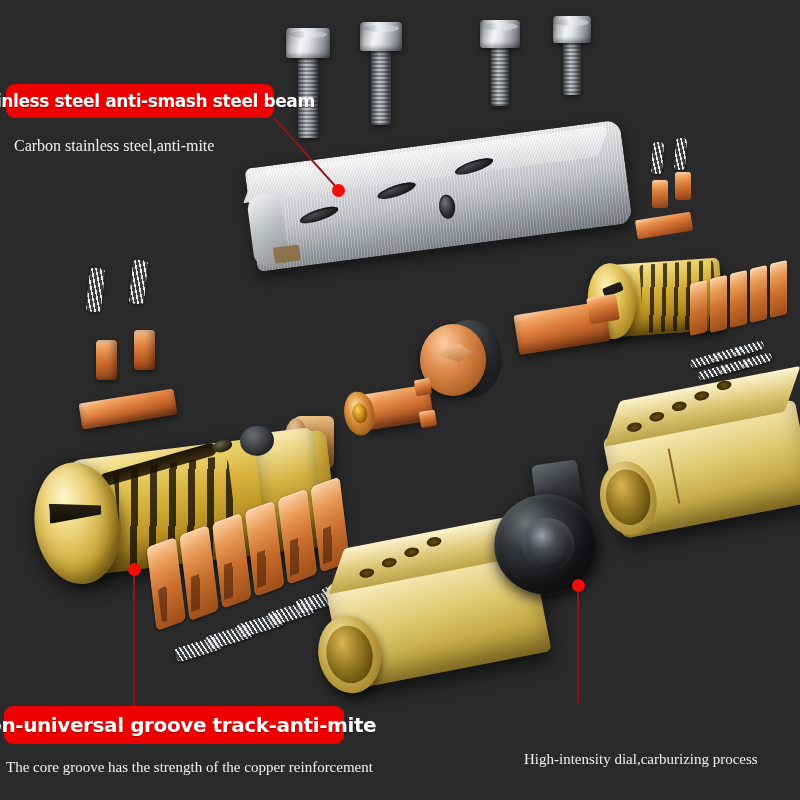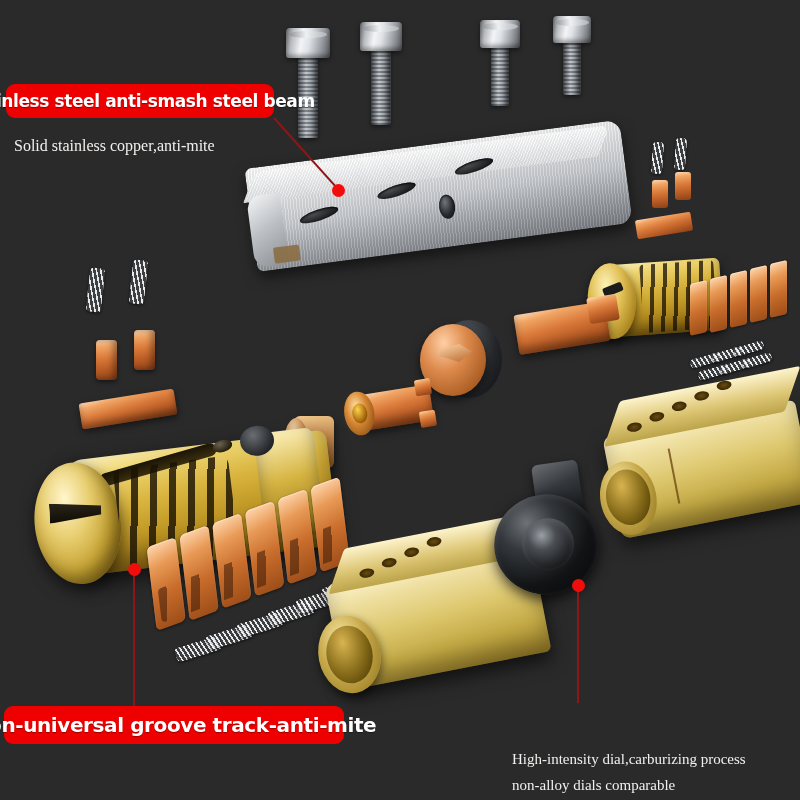--- a/index.html
+++ b/index.html
@@ -360,23 +360,25 @@
   <div class="dot" style="left:332px;top:184px;"></div>
 
   <div class="leader" style="left:133px;top:569px;width:2px;height:140px;"></div>
   <div class="dot" style="left:128px;top:563px;"></div>
 
   <div class="leader" style="left:577px;top:585px;width:2px;height:118px;"></div>
   <div class="dot" style="left:572px;top:579px;"></div>
 
   <div class="badge" style="left:6px;top:84px;width:268px;height:34px;font-size:17px;">Stainless steel anti-smash steel beam</div>
   <div class="desc" style="left:14px;top:132px;font-size:16px;">
-    <div>Solid stainless copper,anti-mite</div>
+    <div>Carbon stainless steel,anti-mite</div>
   </div>
 
   <div class="badge" style="left:4px;top:706px;width:340px;height:38px;font-size:20px;">Non-universal groove track-anti-mite</div>
-
-  <div class="desc" style="left:512px;top:746px;font-size:15px;">
+  <div class="desc" style="left:6px;top:754px;font-size:15px;">
+    <div>The core groove has the strength of the copper reinforcement</div>
+  </div>
+
+  <div class="desc" style="left:524px;top:746px;font-size:15px;">
     <div>High-intensity dial,carburizing process</div>
-    <div>non-alloy dials comparable</div>
   </div>
 
 </div>
 
 </body></html>

